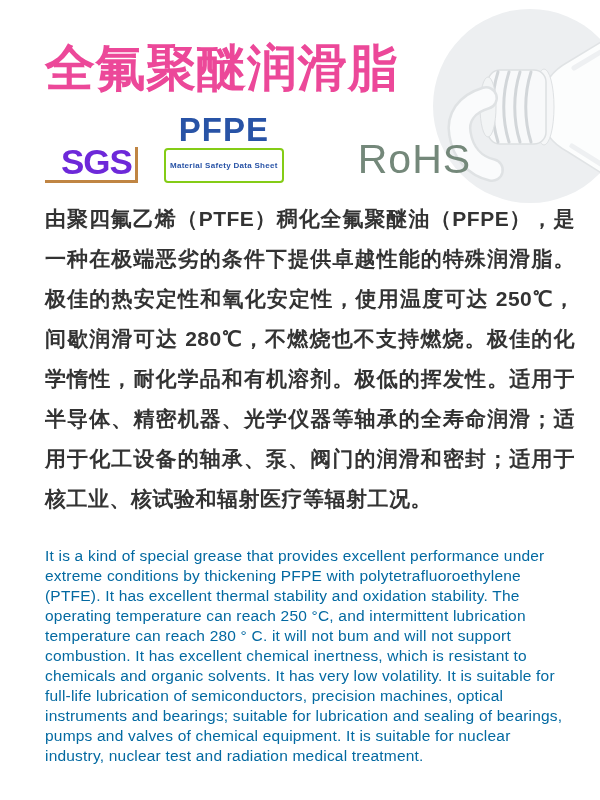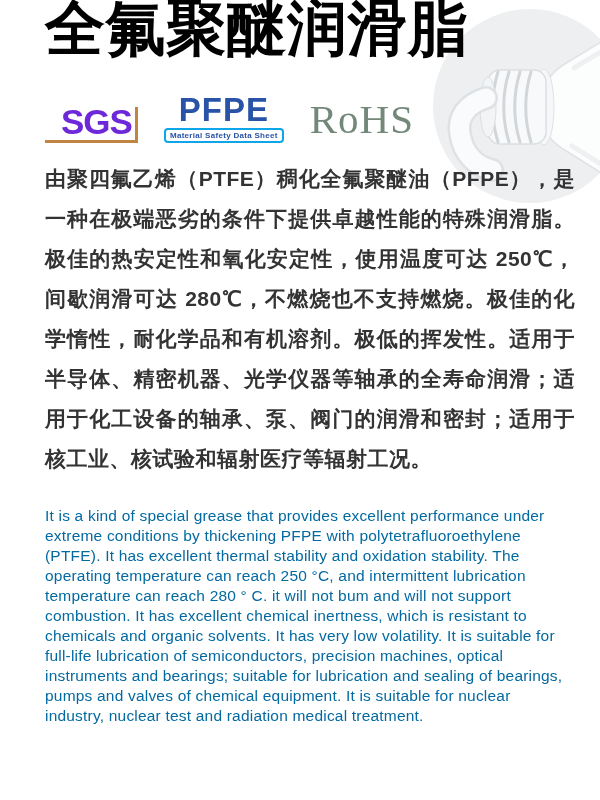--- a/index.html
+++ b/index.html
@@ -18,22 +18,23 @@
     left: 430px;
     width: 230px;
     height: 210px;
   }
   .content {
     position: relative;
     padding: 0 28px 0 45px;
     z-index: 2;
   }
   .title {
-    color: #000000;
-    font-size: 60px;
+    margin-top: 40px;
+    color: #ec4899;
+    font-size: 50px;
     font-weight: 800;
     line-height: 57px;
     letter-spacing: 0.5px;
     max-width: 430px;
   }
   .title span { display: block; }
   .subtitle {
     margin-top: 14px;
     color: #9b9b9b;
     font-size: 21px;
@@ -65,37 +66,38 @@
   .msds-box { display: flex; flex-direction: column; align-items: center; }
   .msds-main {
     color: #2853a6;
     font-size: 33px;
     font-weight: 800;
     line-height: 0.95;
     letter-spacing: 1px;
   }
   .msds-bar {
     margin-top: 3px;
-    border: 2px solid #0ea5e9;
+    border: 2px solid #84cc16;
     border-radius: 4px;
     color: #2853a6;
     font-size: 8px;
     font-weight: 700;
-    padding: 1px 4px;
+    padding: 11px 4px;
     white-space: nowrap;
     letter-spacing: 0.3px;
   }
   .rohs-text {
-    font-family: Liberation Serif, serif;
+    font-family: Liberation Sans, sans-serif;
     color: #74887a;
     font-size: 41px;
     font-weight: 400;
     letter-spacing: 1px;
     line-height: 1;
     margin-bottom: 3px;
+    margin-left: 48px;
   }
   .desc-zh {
     margin-top: 16px;
     width: 530px;
     color: #333333;
     font-size: 21px;
     font-weight: 600;
     line-height: 40px;
     text-align: justify;
     letter-spacing: 0.5px;

